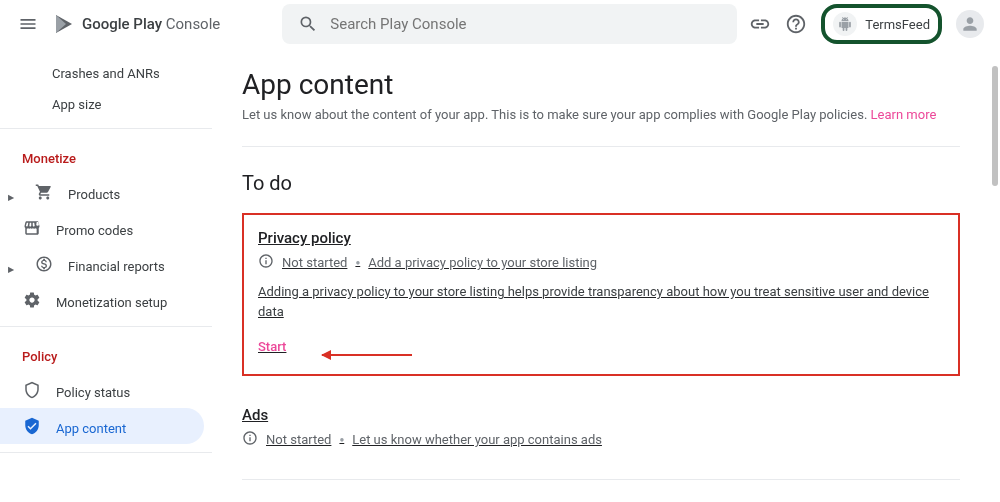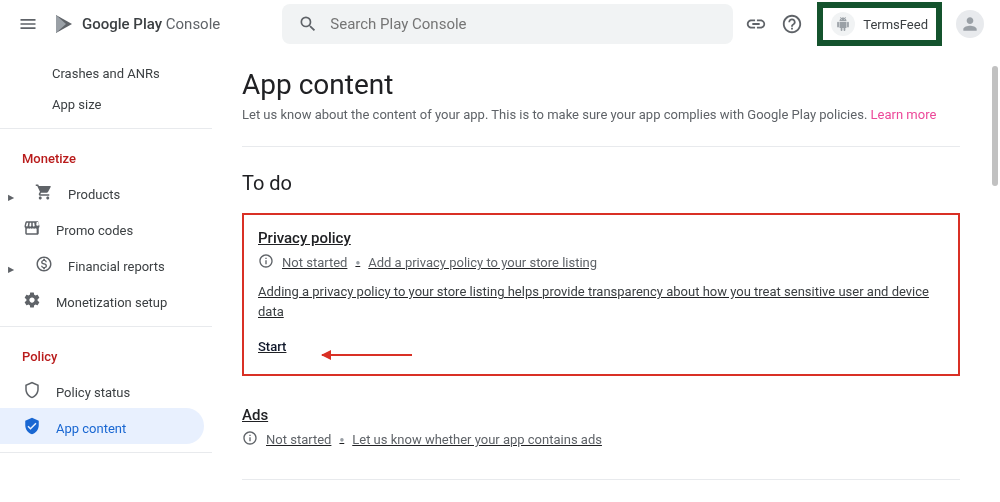--- a/index.html
+++ b/index.html
@@ -8,21 +8,21 @@
 .header { display: flex; align-items: center; height: 48px; padding: 0 16px; gap: 12px; }
 .menu-btn { width: 24px; height: 24px; display: flex; align-items: center; justify-content: center; cursor: pointer; color: #5f6368; }
 .logo { display: flex; align-items: center; gap: 6px; }
 .logo-icon { width: 24px; height: 24px; }
 .logo-text { font-size: 15px; color: #5f6368; }
 .logo-text .dark { color: #3c4043; font-weight: 500; }
 .search-bar { flex: 1; max-width: 520px; margin-left: 50px; background: #f1f3f4; border-radius: 8px; height: 40px; display: flex; align-items: center; padding: 0 16px; gap: 12px; }
 .search-bar input { border: none; background: transparent; outline: none; flex: 1; font-size: 15px; color: #5f6368; }
 .header-right { margin-left: auto; display: flex; align-items: center; gap: 14px; }
 .icon-btn { color: #5f6368; cursor: pointer; display: flex; }
-.user-chip { border: 6px solid #14532d; border-radius: 0; padding: 4px 8px; display: flex; align-items: center; gap: 8px; font-size: 13px; color: #3c4043; }
+.user-chip { border: 4px solid #14532d; border-radius: 16px; padding: 4px 8px; display: flex; align-items: center; gap: 8px; font-size: 13px; color: #3c4043; }
 .user-chip .android { width: 24px; height: 24px; background: #f1f3f4; border-radius: 50%; display: flex; align-items: center; justify-content: center; color: #9aa0a6; }
 .avatar { width: 28px; height: 28px; border-radius: 50%; background: #e8eaed; display: flex; align-items: center; justify-content: center; color: #9aa0a6; }
 
 .layout { display: flex; height: calc(502px - 48px); }
 .sidebar { width: 212px; padding-top: 10px; overflow-y: auto; }
 .nav-item { display: flex; align-items: flex-end; padding: 8px 12px 8px 22px; gap: 14px; color: #3c4043; font-size: 13px; cursor: pointer; border-radius: 0 20px 20px 0; margin-right: 8px; }
 .nav-item.indent { padding-left: 52px; }
 .nav-item.active { background: #e8f0fe; color: #1967d2; }
 .nav-item .chev { width: 10px; margin-left: -14px; margin-right: 2px; color: #5f6368; font-size: 8px; }
 .nav-icon { width: 20px; height: 20px; display: flex; align-items: center; justify-content: center; color: #5f6368; }
@@ -37,21 +37,21 @@
 .hr { height: 1px; background: #e8eaed; margin-bottom: 24px; }
 .section-title { font-size: 20px; font-weight: 400; margin-bottom: 18px; }
 
 .card { padding: 14px 0 20px; border-bottom: 1px solid #e8eaed; margin-bottom: 10px; text-decoration: underline; }
 .card.highlight { border: 2px solid #d93025; padding: 14px 14px 20px; border-bottom: 2px solid #d93025; margin-bottom: 16px; position: relative; }
 .card-title { font-size: 15px; font-weight: 500; margin-bottom: 6px; }
 .card-meta { display: flex; align-items: center; gap: 8px; font-size: 13px; color: #5f6368; margin-bottom: 10px; }
 .card-meta .info-icon { color: #5f6368; }
 .card-meta .dot { color: #9aa0a6; font-size: 8px; }
 .card-desc { font-size: 13px; color: #3c4043; margin-bottom: 18px; line-height: 1.5; }
-.start-link { color: #0f172a; font-size: 13px; font-weight: 500; cursor: pointer; }
+.start-link { color: #ec4899; font-size: 13px; font-weight: 500; cursor: pointer; }
 .arrow { position: absolute; left: 78px; bottom: 18px; width: 90px; height: 2px; background: #d93025; }
 .arrow::before { content: ''; position: absolute; left: -6px; top: -4px; border: 5px solid transparent; border-right: 10px solid #d93025; }
 
 .scrollbar { position: absolute; right: 0; top: 48px; width: 12px; height: 454px; }
 .scroll-thumb { position: absolute; right: 2px; top: 18px; width: 6px; height: 120px; background: #c1c1c1; border-radius: 3px; }
 </style>
 </head>
 <body>
 
 <div class="header">

